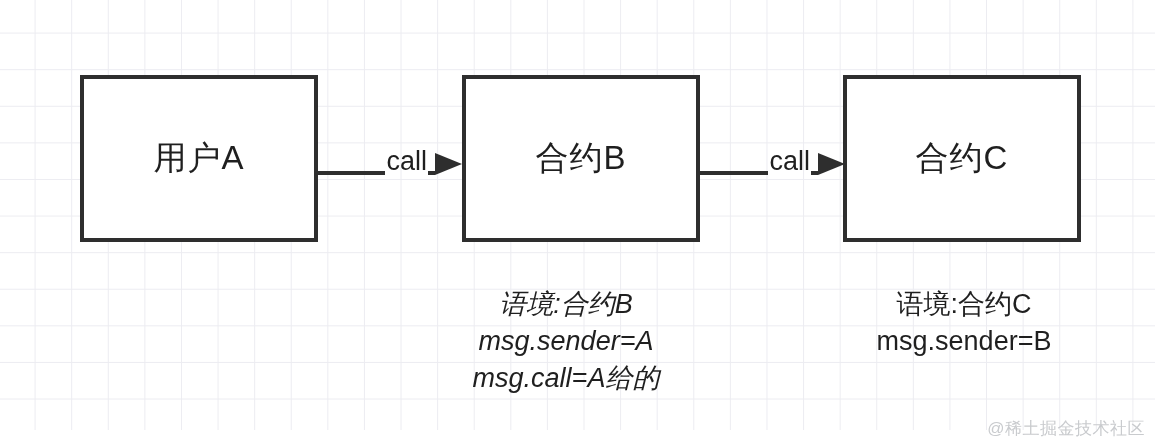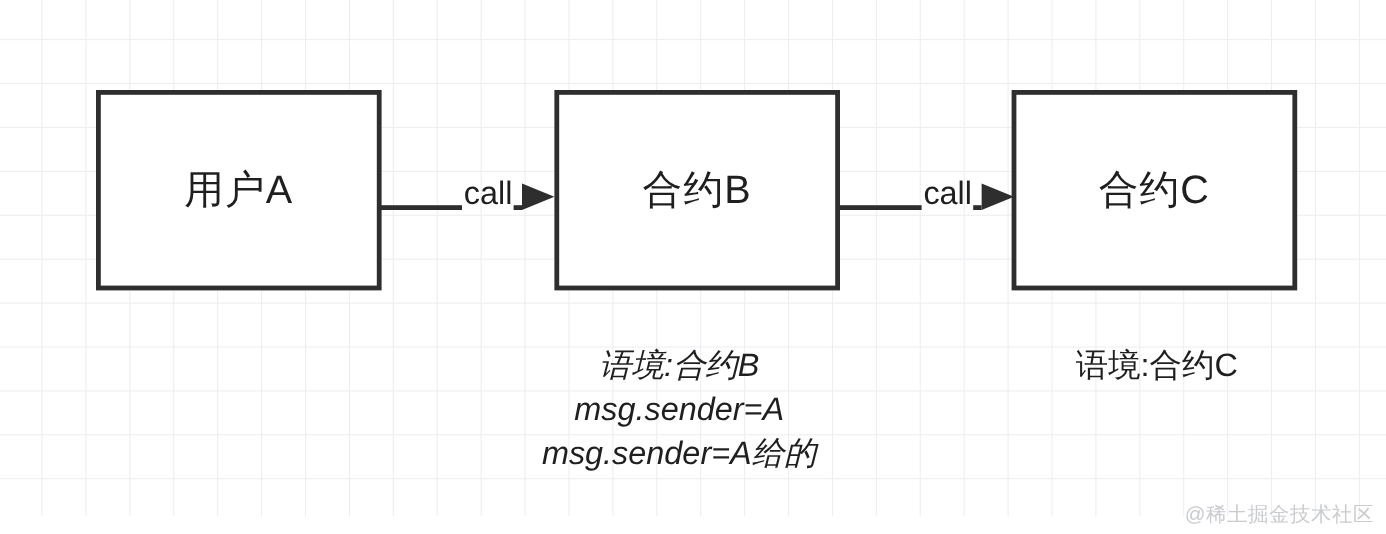--- a/index.html
+++ b/index.html
@@ -129,21 +129,22 @@
   <div class="edge" id="edge-2">
     <span class="line"></span>
     <span class="edge-label">call</span>
     <span class="line-short"></span>
     <span class="arrowhead"></span>
   </div>
 
   <div class="annotation" id="annotation-b">
     <div>语境:合约B</div>
     <div>msg.sender=A</div>
-    <div>msg.sender=A给的</div>
+    <div>msg.call=A给的</div>
   </div>
 
   <div class="annotation" id="annotation-c">
     <div>语境:合约C</div>
+    <div>msg.sender=B</div>
   </div>
 
   <div class="watermark">@稀土掘金技术社区</div>
 </div>
 
 </body></html>

